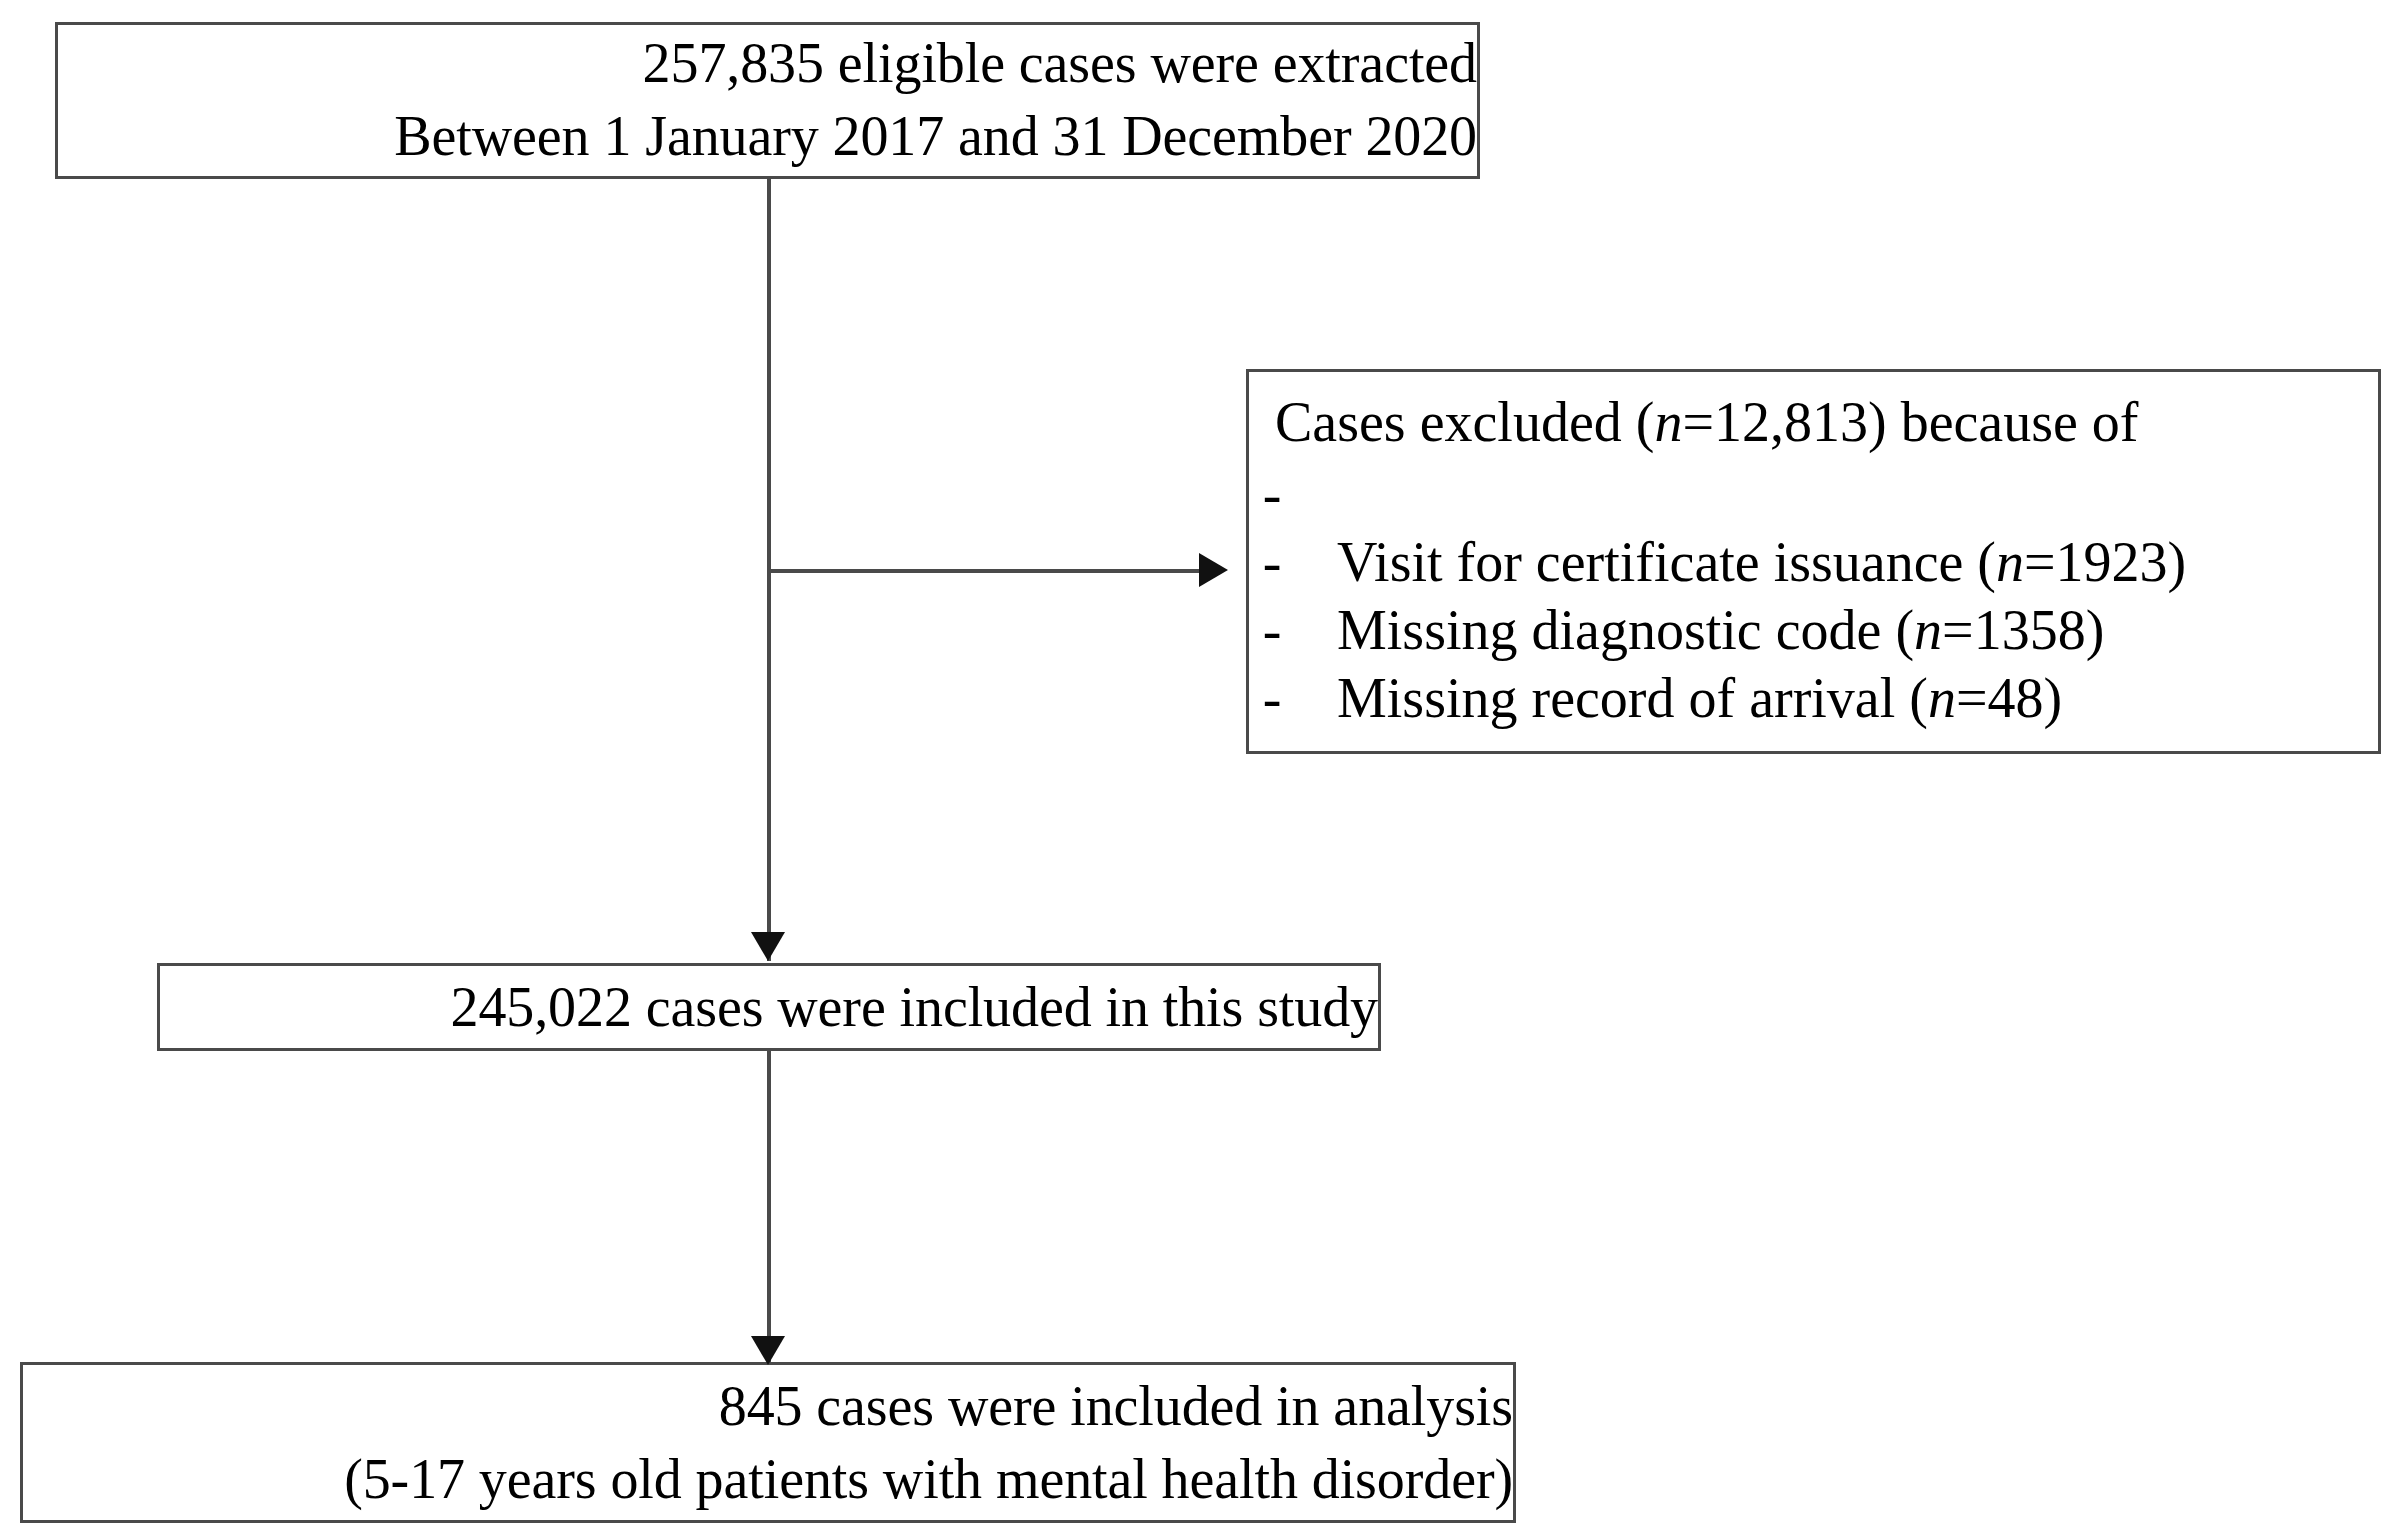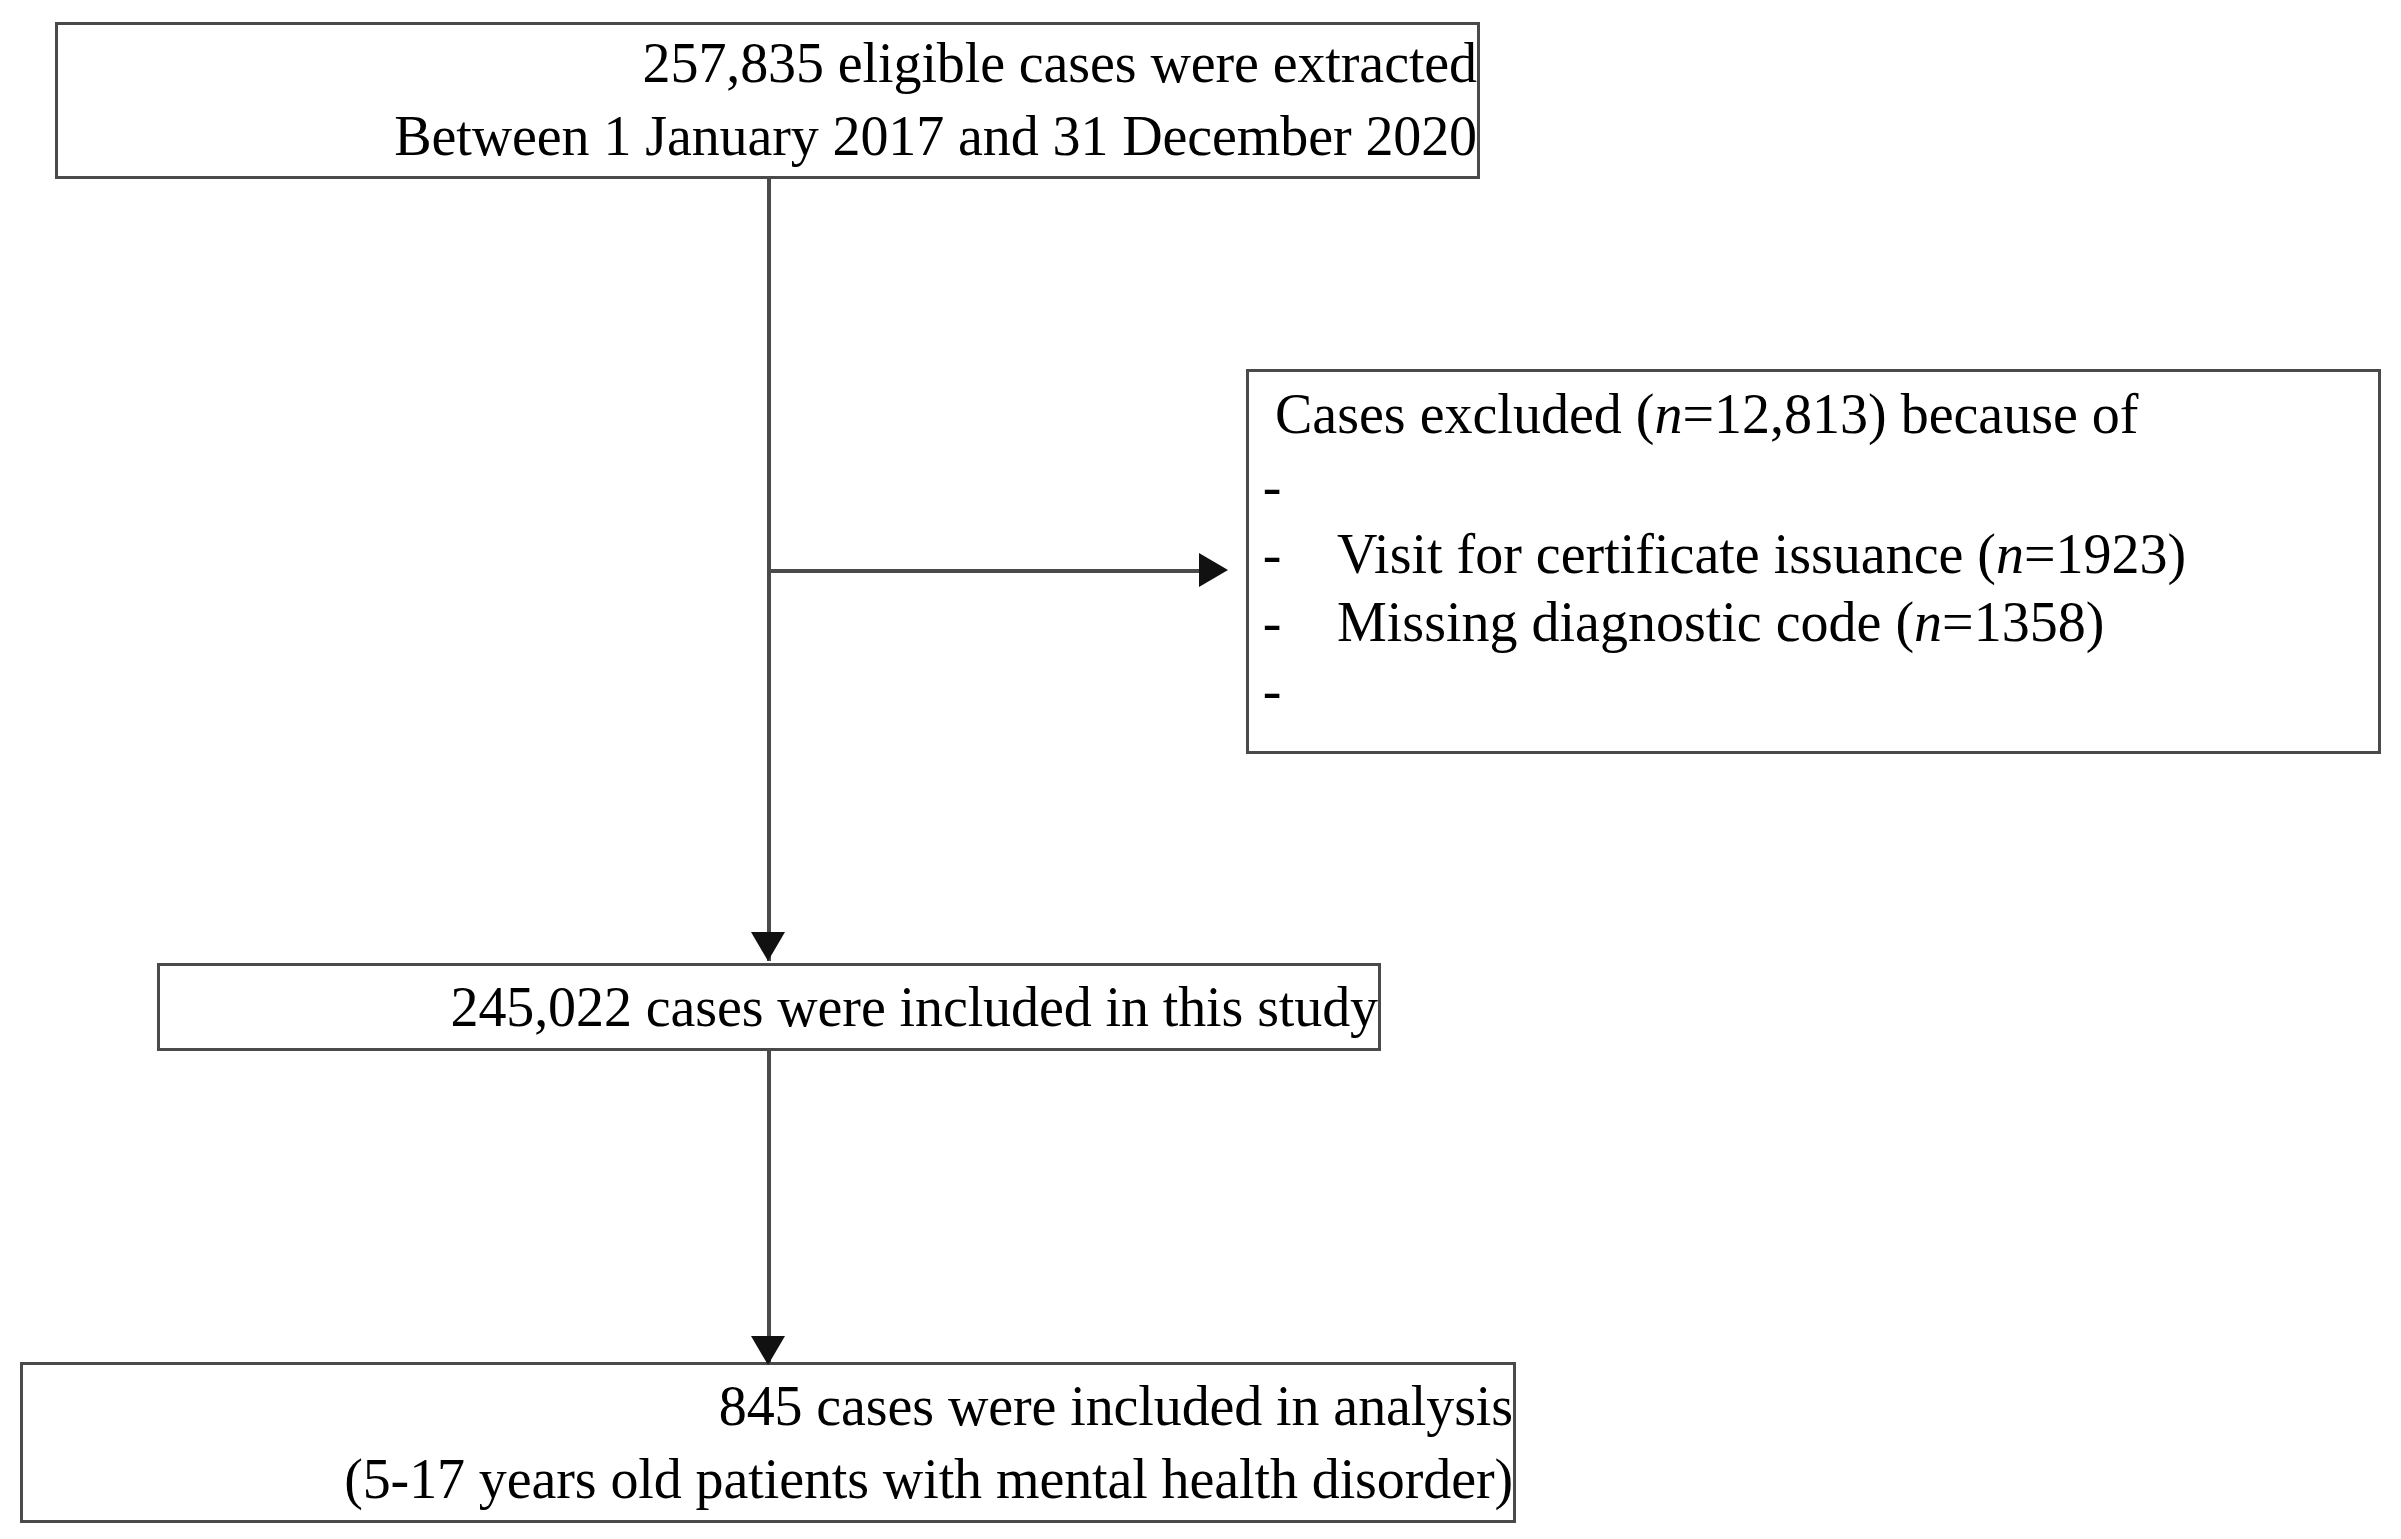--- a/index.html
+++ b/index.html
@@ -38,21 +38,21 @@
     font-size: 56px;
     line-height: 1.30;
     white-space: nowrap;
     letter-spacing: -0.1px;
   }
 
   
   #box-extracted { left: 55px;  top: 21.6px;   width: 1425px; height: 157px; }
   
   #box-excluded  { left: 1246px; top: 369px;  width: 1135px; height: 385px;
-                   justify-content: flex-start; padding-top: 11px; }
+                   justify-content: flex-start; padding-top: 19px; }
   
   #box-included  { left: 157px;  top: 963px; width: 1224px; height: 88px; }
   
   #box-analysis  { left: 20px;   top: 1362px; width: 1496px; height: 161px; font-family: Liberation Serif, serif; }
 
   
   .excl-heading {
     font-size: 56px;
     line-height: 1.12;
     margin-left: 26px;
@@ -146,20 +146,21 @@
       <li class="excl-item">
         <span class="excl-dash">-</span>
         <span class="excl-text"><span>Visit for certificate issuance (</span><span class="ital">n</span><span>=1923)</span></span>
       </li>
       <li class="excl-item">
         <span class="excl-dash">-</span>
         <span class="excl-text"><span>Missing diagnostic code (</span><span class="ital">n</span><span>=1358)</span></span>
       </li>
       <li class="excl-item">
         <span class="excl-dash">-</span>
+        <span class="excl-text"><span>Missing record of arrival (</span><span class="ital">n</span><span>=48)</span></span>
       </li>
     </ul>
   </div>
 
   <div class="node-box centered" id="box-included">
     <div class="node-line">245,022 cases were included in this study</div>
   </div>
 
   <div class="node-box centered" id="box-analysis">
     <div class="node-line">845 cases were included in analysis</div>

